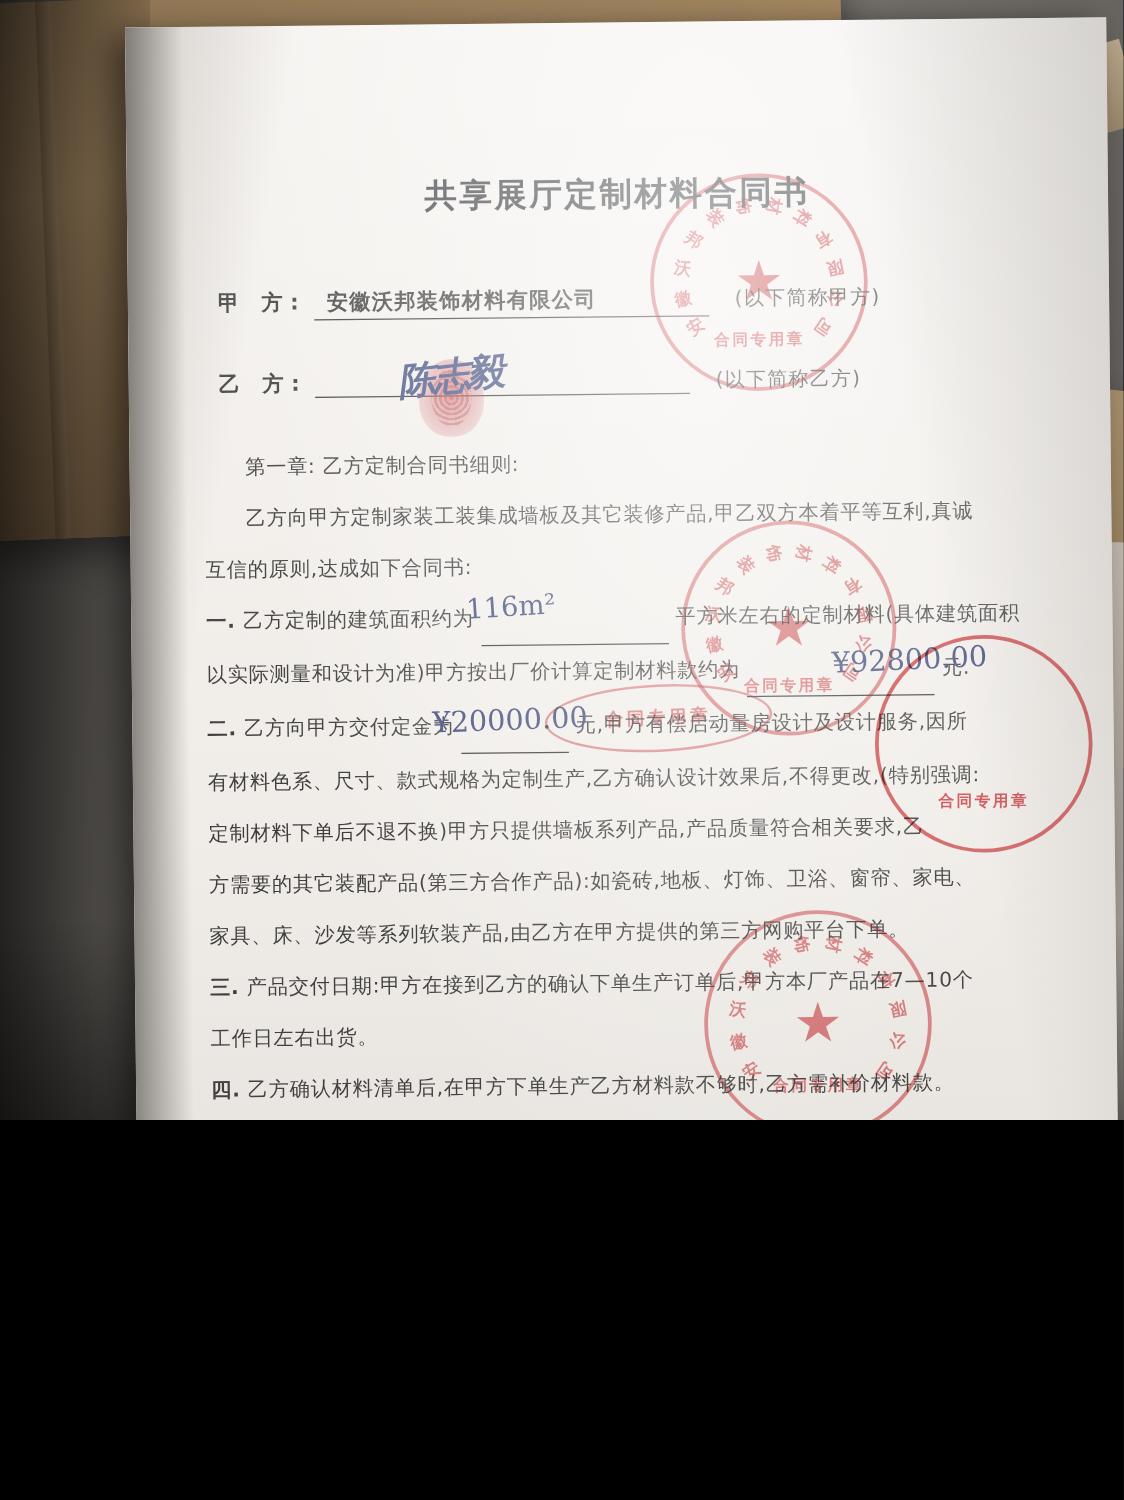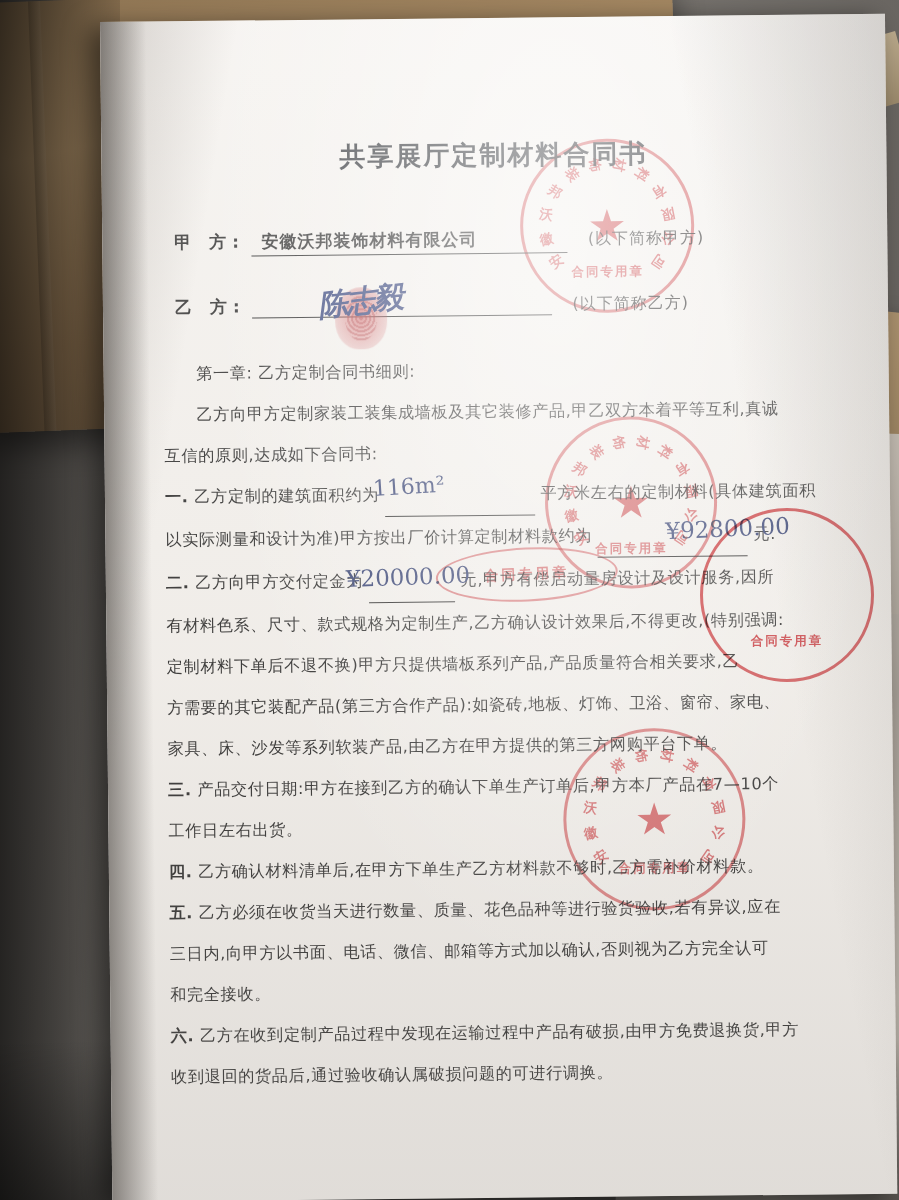--- a/index.html
+++ b/index.html
@@ -10,21 +10,21 @@
   body {
     width: 899px;
     height: 1200px;
     overflow: hidden;
     font-family: "Liberation Sans", sans-serif;
   }
 
   #scene {
     position: relative;
     width: 899px;
-    height: 1200px;
+    height: 896px;
     overflow: hidden;
     background: #0f172a;
   }
 
   
   .bg-floor {
     position: absolute;
     inset: 0;
     background:
       linear-gradient(100deg, #5d5955 0%, #6f6b66 22%, #8a8681 40%, #77736e 60%, #5f5b57 100%);

